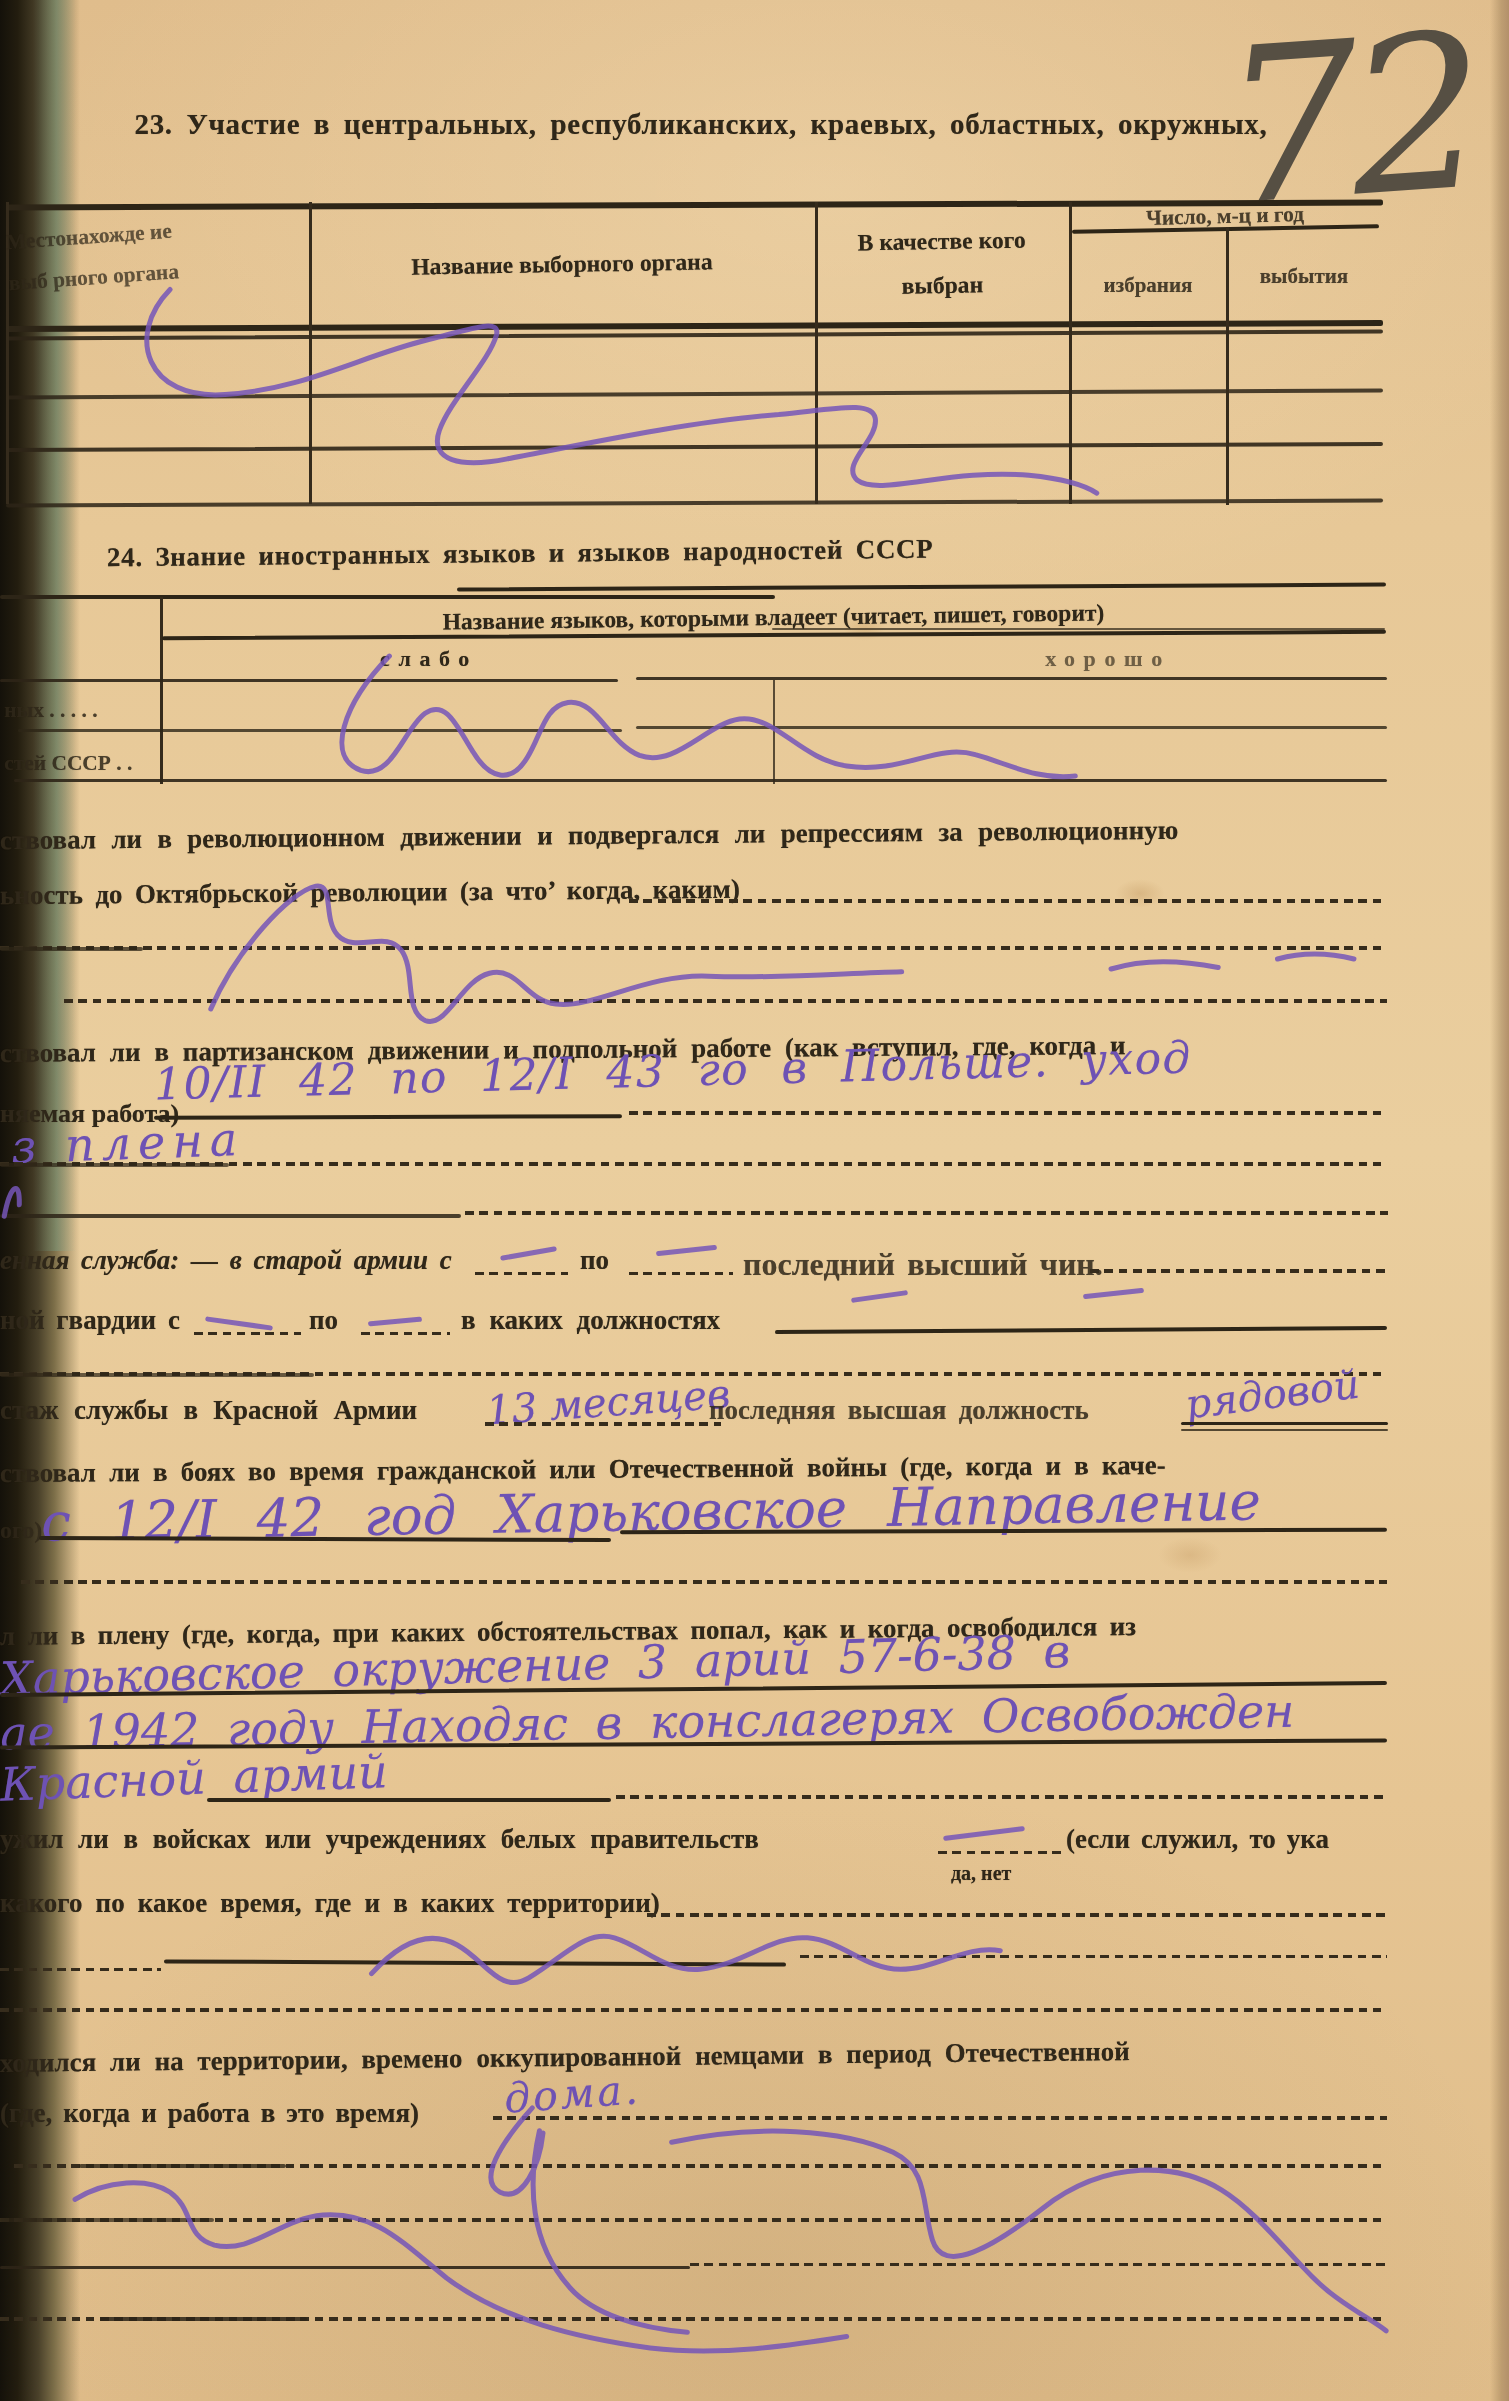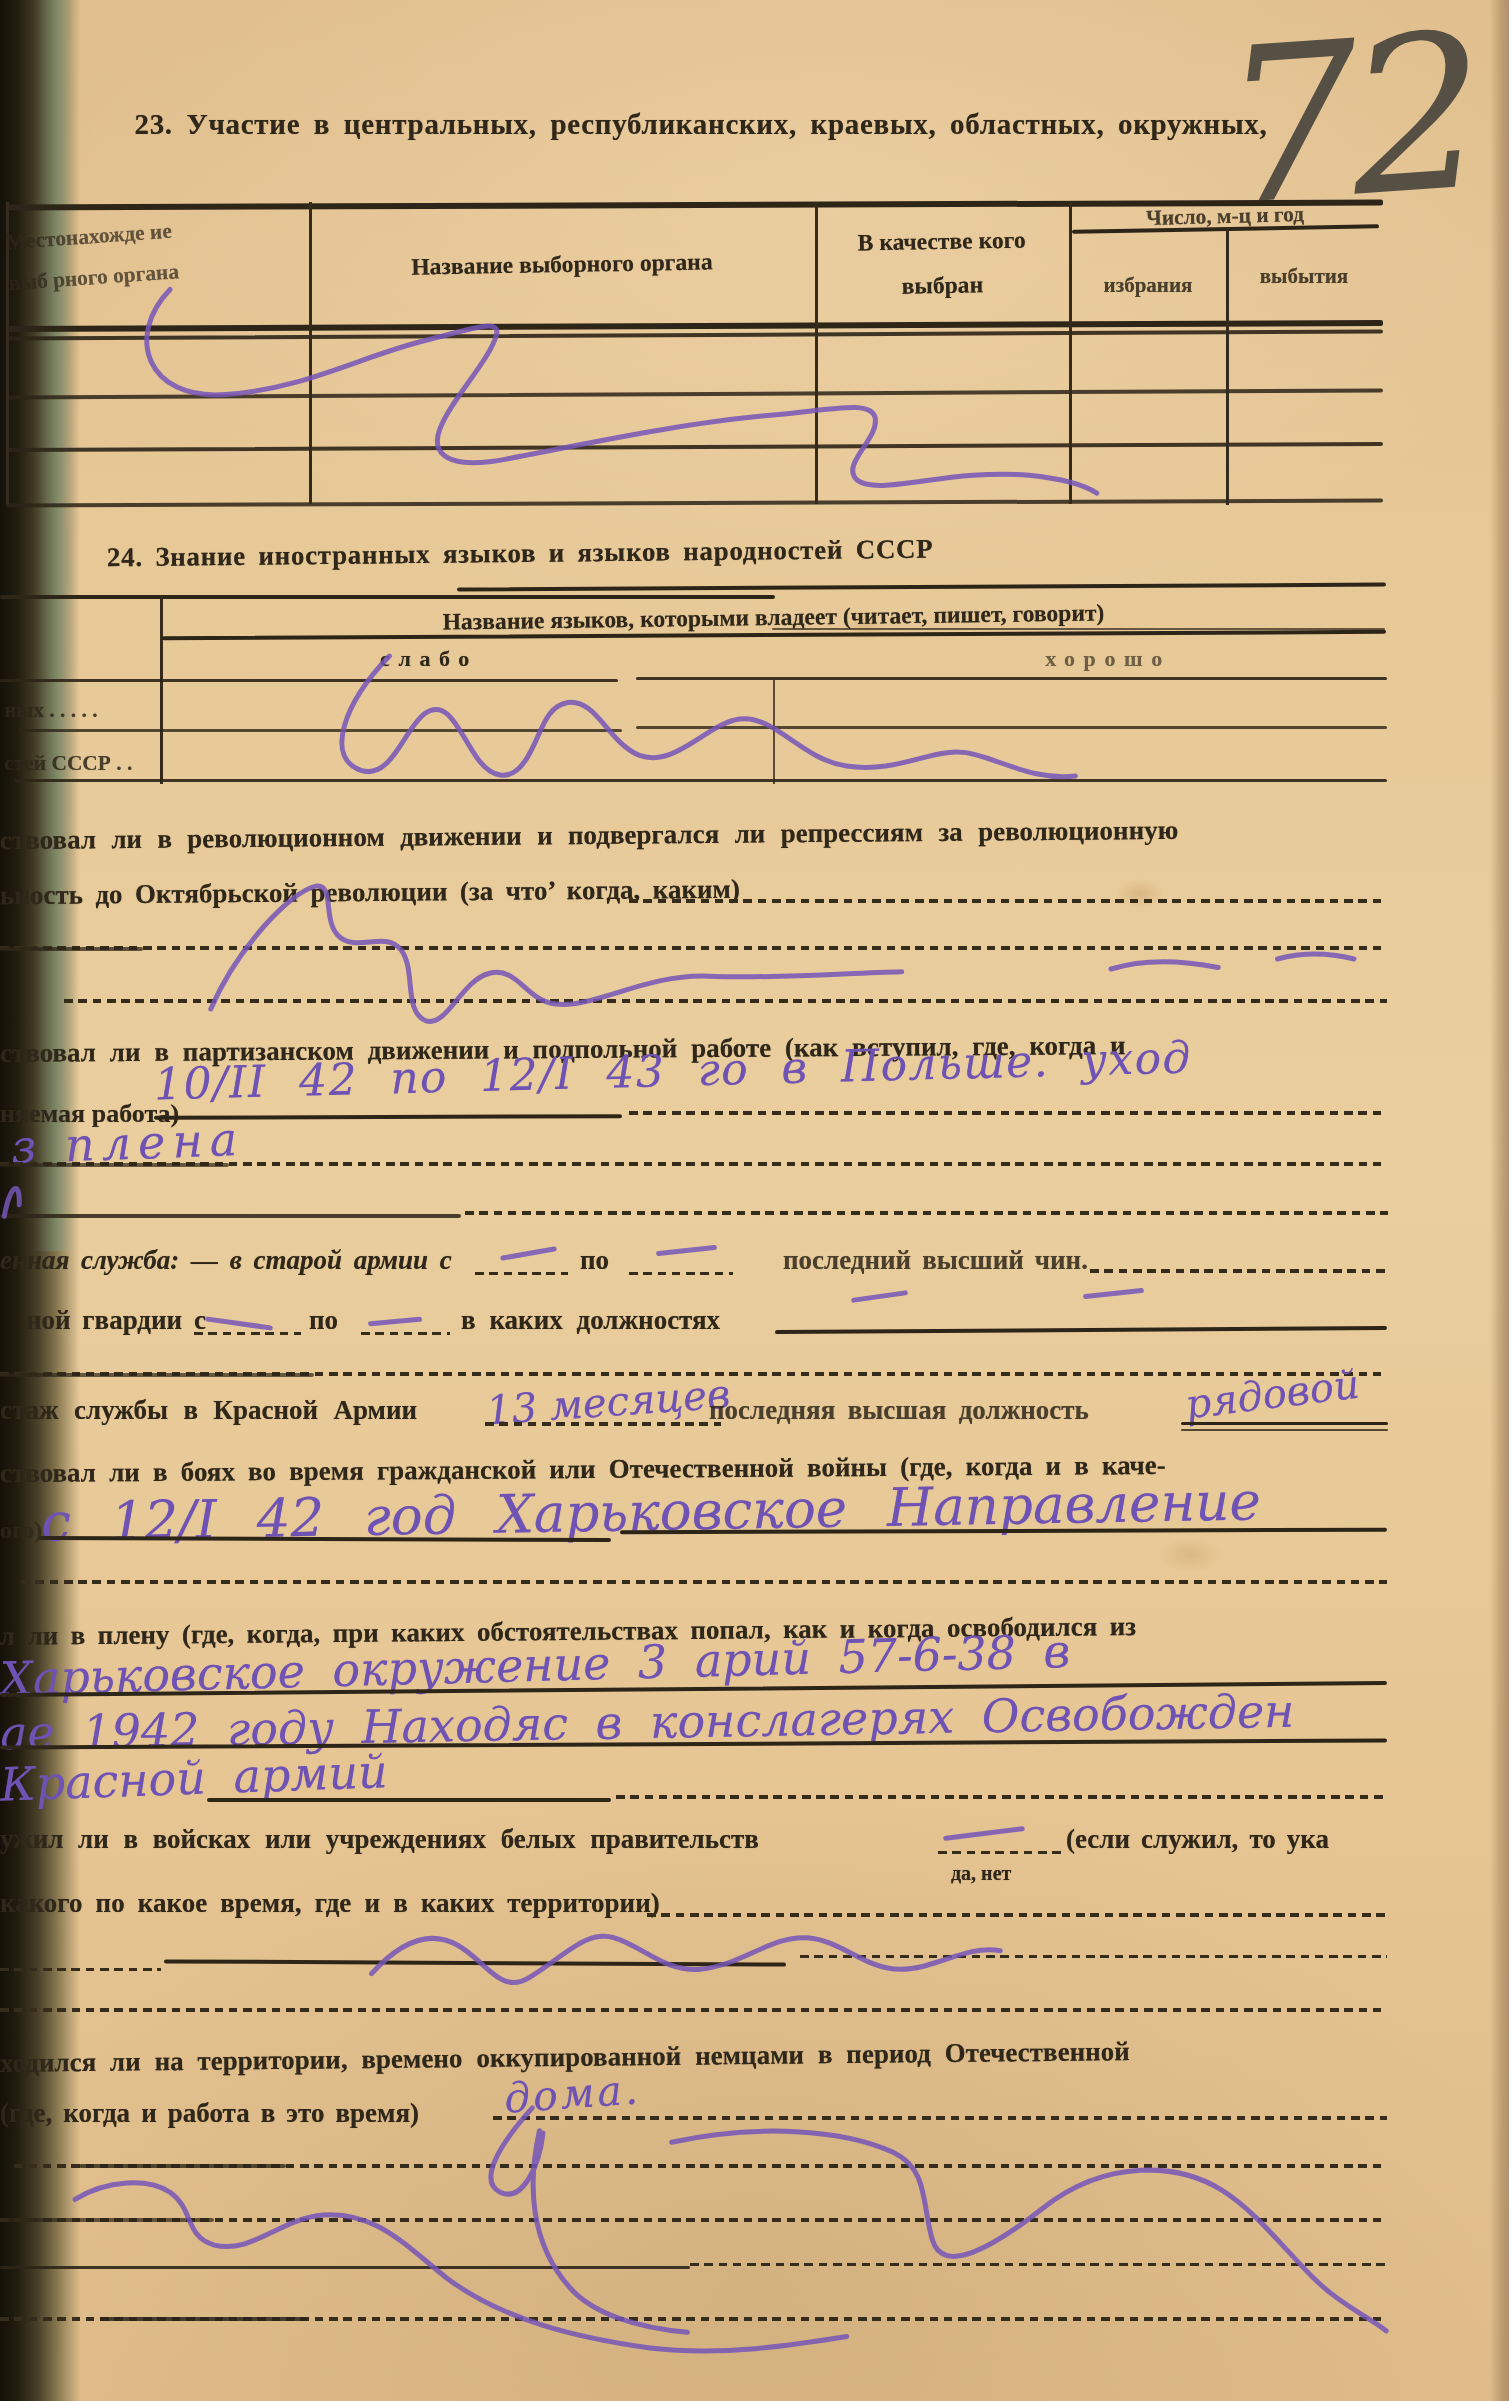--- a/index.html
+++ b/index.html
@@ -109,26 +109,26 @@
   <div class="dot" style="left:0;top:1162px;width:1387px;"></div>
   <div class="solid" style="left:0;top:1163px;width:229px;height:3.6px;opacity:.7;"></div>
 
   <div class="solid" style="left:0;top:1214px;width:461px;height:3.6px;opacity:.85;"></div>
   <div class="dot" style="left:465px;top:1211px;width:923px;"></div>
 
   <div class="print" style="left:0;top:1244px;font-size:27px;word-spacing:5px;font-style:italic;">енная служба: — в старой армии с</div>
   <div class="dot" style="left:475px;top:1272px;width:93px;height:2.9px;"></div>
   <div class="print" style="left:580px;top:1244px;font-size:27px;">по</div>
   <div class="dot" style="left:629px;top:1272px;width:104px;height:2.9px;"></div>
-  <div class="print" style="left:743px;top:1244px;font-size:27px;word-spacing:4.3px;opacity:.85;margin-left:40px;">последний высший чин.</div>
+  <div class="print" style="left:743px;top:1244px;font-size:32px;word-spacing:4.3px;opacity:.85;">последний высший чин.</div>
   <div class="dot" style="left:1090px;top:1269px;width:297px;"></div>
   <div class="pdash" style="left:500px;top:1251px;width:57px;transform:rotate(-10deg);"></div>
   <div class="pdash" style="left:656px;top:1248px;width:61px;transform:rotate(-6deg);"></div>
 
-  <div class="print" style="left:0;top:1304px;font-size:27px;word-spacing:5px;margin-left:26px;">ной гвардии с</div>
+  <div class="print" style="left:0;top:1304px;font-size:27px;word-spacing:5px;">ной гвардии с</div>
   <div class="dot" style="left:194px;top:1332px;width:107px;height:2.9px;"></div>
   <div class="print" style="left:309px;top:1304px;font-size:27px;">по</div>
   <div class="dot" style="left:361px;top:1332px;width:89px;height:2.9px;"></div>
   <div class="print" style="left:461px;top:1304px;font-size:27px;word-spacing:7.1px;">в каких должностях</div>
   <div class="solid" style="left:775px;top:1328px;width:612px;height:3.6px;transform:rotate(-0.4deg);"></div>
   <div class="pdash" style="left:205px;top:1321px;width:68px;transform:rotate(8deg);"></div>
   <div class="pdash" style="left:368px;top:1319px;width:54px;transform:rotate(-5deg);"></div>
   <div class="pdash" style="left:851px;top:1294px;width:57px;transform:rotate(-8deg);"></div>
   <div class="pdash" style="left:1083px;top:1291px;width:61px;transform:rotate(-6deg);"></div>
 

